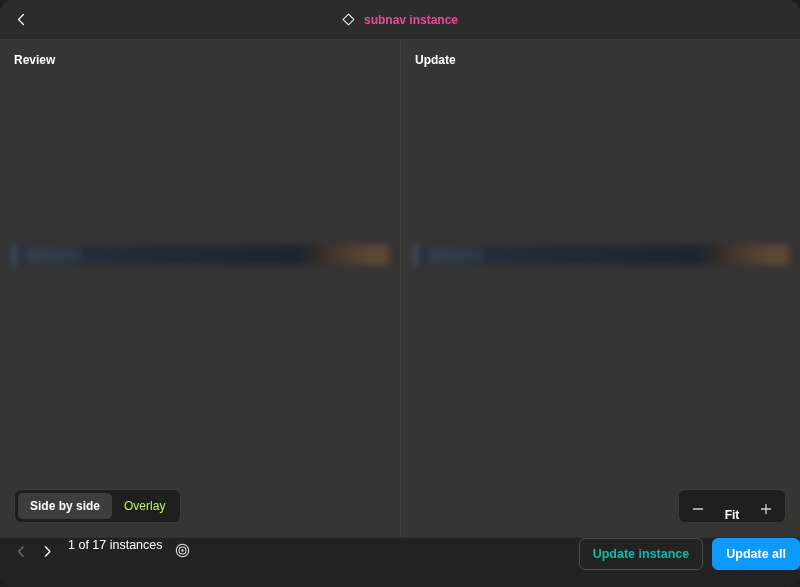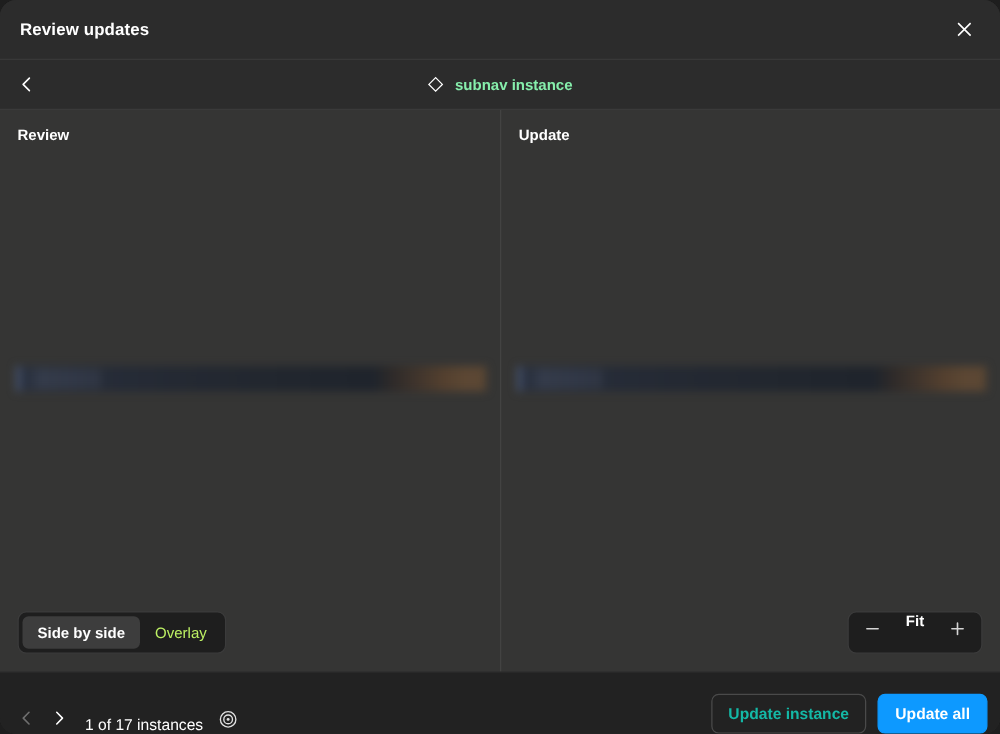--- a/index.html
+++ b/index.html
@@ -76,21 +76,21 @@
   }
   .subheader-center {
     margin: 0 auto;
     display: flex;
     align-items: center;
     gap: 9px;
   }
   .subheader-label {
     font-size: 12px;
     font-weight: bold;
-    color: #86efac;
+    color: #ec4899;
   }
 
   
   .compare {
     flex: 1 1 auto;
     display: flex;
     position: relative;
     background: #353534;
     min-height: 0;
   }
@@ -186,21 +186,21 @@
     color: #ffffff;
     font-weight: bold;
   }
 
   .zoom-ctl {
     position: absolute;
     right: 14px;
     bottom: 14px;
     height: 34px;
     display: flex;
-    align-items: flex-start;
+    align-items: flex-end;
     background: #1e1e1e;
     border: 1px solid #3b3b3b;
     border-radius: 7px;
     padding: 0 4px;
     z-index: 6;
   }
   .zoom-btn {
     width: 30px;
     height: 26px;
     display: flex;
@@ -218,22 +218,22 @@
     color: #ffffff;
     cursor: pointer;
   }
 
   
   .footer {
     height: 50px;
     flex: 0 0 50px;
     background: #222222;
     display: flex;
-    align-items: flex-end;
-    padding: 0 10px 0 8px;
+    align-items: flex-start;
+    padding: 0 0 0 8px;
     border-top: 1px solid #2f2f2f;
   }
   .nav-btn {
     width: 26px;
     height: 26px;
     display: flex;
     align-items: center;
     justify-content: center;
     border-radius: 5px;
     cursor: pointer;
@@ -281,30 +281,20 @@
     color: #ffffff;
   }
 
   svg { display: block; }
 </style>
 </head>
 <body>
 
 <div class="modal">
 
-  <div class="titlebar">
-    <div class="titlebar-title">Review updates</div>
-    <div class="close-btn">
-      <span>
-        <svg width="13" height="13" viewBox="0 0 13 13">
-          <path d="M1.5 1.5 L11.5 11.5 M11.5 1.5 L1.5 11.5" stroke="#ffffff" stroke-width="1.3" fill="none"></path>
-        </svg>
-      </span>
-    </div>
-  </div>
 
   <div class="subheader">
     <div class="back-btn">
       <span>
         <svg width="11" height="13" viewBox="0 0 11 13">
           <path d="M7.5 1.5 L2.5 6.5 L7.5 11.5" stroke="#ffffff" stroke-width="1.3" fill="none" stroke-linecap="round" stroke-linejoin="round"></path>
         </svg>
       </span>
     </div>
     <div class="subheader-center">

